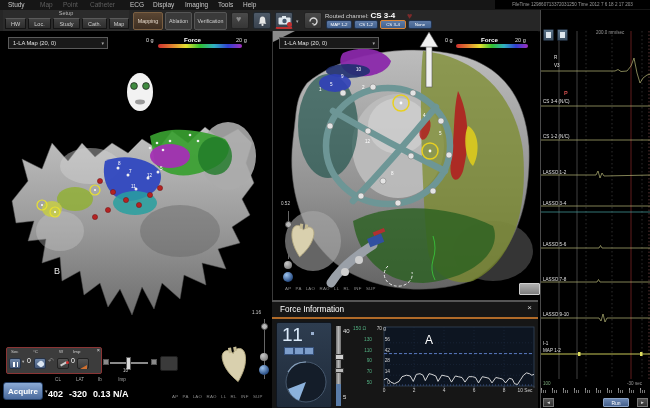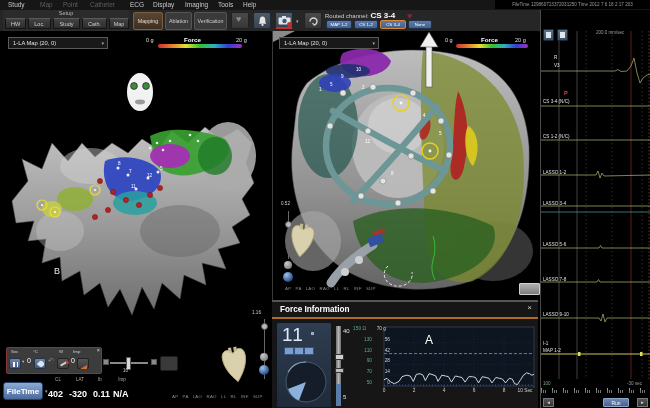--- a/index.html
+++ b/index.html
@@ -59,21 +59,21 @@
   .abl-val{position:absolute;top:9px;font-size:7px;color:#fff;}
   .sq{position:absolute;width:4px;height:4px;background:#8a8a8a;border:1px solid #555;}
   
   #acquire-btn{left:3px;top:382px;width:40px;height:18px;background:linear-gradient(#8cabd6,#4a6a9c);
                border:1px solid #243f66;border-radius:3px;color:#fff;font-weight:bold;font-size:8px;
                line-height:17px;text-align:center;box-sizing:border-box;}
   .col-h{position:absolute;top:377px;font-size:4.6px;color:#a8a8a8;text-align:center;}
   .col-v{position:absolute;top:389px;font-size:9px;font-weight:bold;color:#fff;}
   
   #force-panel{left:272px;top:300px;width:266px;height:108px;background:#161616;border-top:2px solid #555;box-sizing:border-box;}
-  #force-title{position:absolute;left:8px;top:3px;font-size:8.2px;font-weight:bold;color:#fff;}
+  #force-title{position:absolute;left:8px;top:3px;font-size:8.2px;font-weight:normal;color:#fff;}
   #force-accent{position:absolute;left:0;top:15px;width:266px;height:2px;background:#b06a28;}
   #force-left-block{position:absolute;left:4px;top:20px;width:54px;height:84px;
                     background:linear-gradient(#2e3d50,#1f2b3a);border:1px solid #10161f;border-radius:2px;}
   #force-value{position:absolute;left:5px;top:1px;font-size:19px;color:#dcebfb;letter-spacing:1px;}
   .led{position:absolute;top:24px;width:8px;height:6px;background:#7d9ecb;border:1px solid #35507a;}
   #force-slider-block{position:absolute;left:58px;top:20px;width:22px;height:84px;}
   .f-lab{position:absolute;font-size:6px;color:#e0e0e0;}
   .fy{position:absolute;width:22px;font-size:4.8px;text-align:right;}
   .fy.green{color:#53b183;}
   .fy.white{color:#cfcfcf;}
@@ -402,30 +402,30 @@
       <div style="position:absolute;left:2px;top:6px;width:0;height:0;border-left:7px solid transparent;border-bottom:4px solid #d07030"></div>
     </div>
   </div>
   <div class="sq abs" style="left:103px;top:359px"></div>
   <div class="abs" style="left:110px;top:362px;width:38px;height:2px;background:#8a8a8a"></div>
   <div class="abs" style="left:126px;top:357px;width:3px;height:11px;background:#d8d8d8;border:1px solid #555"></div>
   <div class="abs" style="left:123px;top:368px;font-size:4.5px;color:#ccc">10</div>
   <div class="sq abs" style="left:151px;top:359px"></div>
   <div class="abs" style="left:160px;top:356px;width:16px;height:13px;background:#3a3a3a;border:1px solid #1e1e1e;border-radius:2px"></div>
 
-  <div id="acquire-btn" class="abs">FileTime</div>
+  <div id="acquire-btn" class="abs">Acquire</div>
   <div class="abs" style="left:45px;top:388px;font-size:5px;color:#aaa">▾</div>
 
   <div class="col-h" style="left:50px;width:16px">CL</div>
   <div class="col-h" style="left:70px;width:20px">LAT</div>
   <div class="col-h" style="left:93px;width:14px">Ib</div>
   <div class="col-h" style="left:112px;width:20px">Imp</div>
   <div class="col-v" style="left:48px">402</div>
   <div class="col-v" style="left:69px">-320</div>
-  <div class="col-v" style="left:93px">0.11</div>
+  <div class="col-v" style="left:93px">0.13</div>
   <div class="col-v" style="left:113px">N/A</div>
 
   <div class="orient abs" style="left:172px;top:394px">AP PA LAO RAO LL RL INF SUP</div>
   <svg class="abs" style="left:220px;top:346px" width="30" height="38" viewBox="0 0 26 36">
     <path d="M13,7 C16,1 24,2 24,10 C24,19 19,27 13,34 C7,27 2,19 2,10 C2,2 10,1 13,7 Z" fill="#d9d0ae" stroke="#b4a97f" stroke-width="0.8" transform="rotate(-10 13 17)"></path>
     <rect x="9" y="1" width="3" height="5" fill="#c4ba92" transform="rotate(-10 13 17)"></rect>
     <rect x="14" y="1" width="3" height="4" fill="#c4ba92" transform="rotate(-10 13 17)"></rect>
   </svg>
 
   <div id="force-panel" class="abs">

